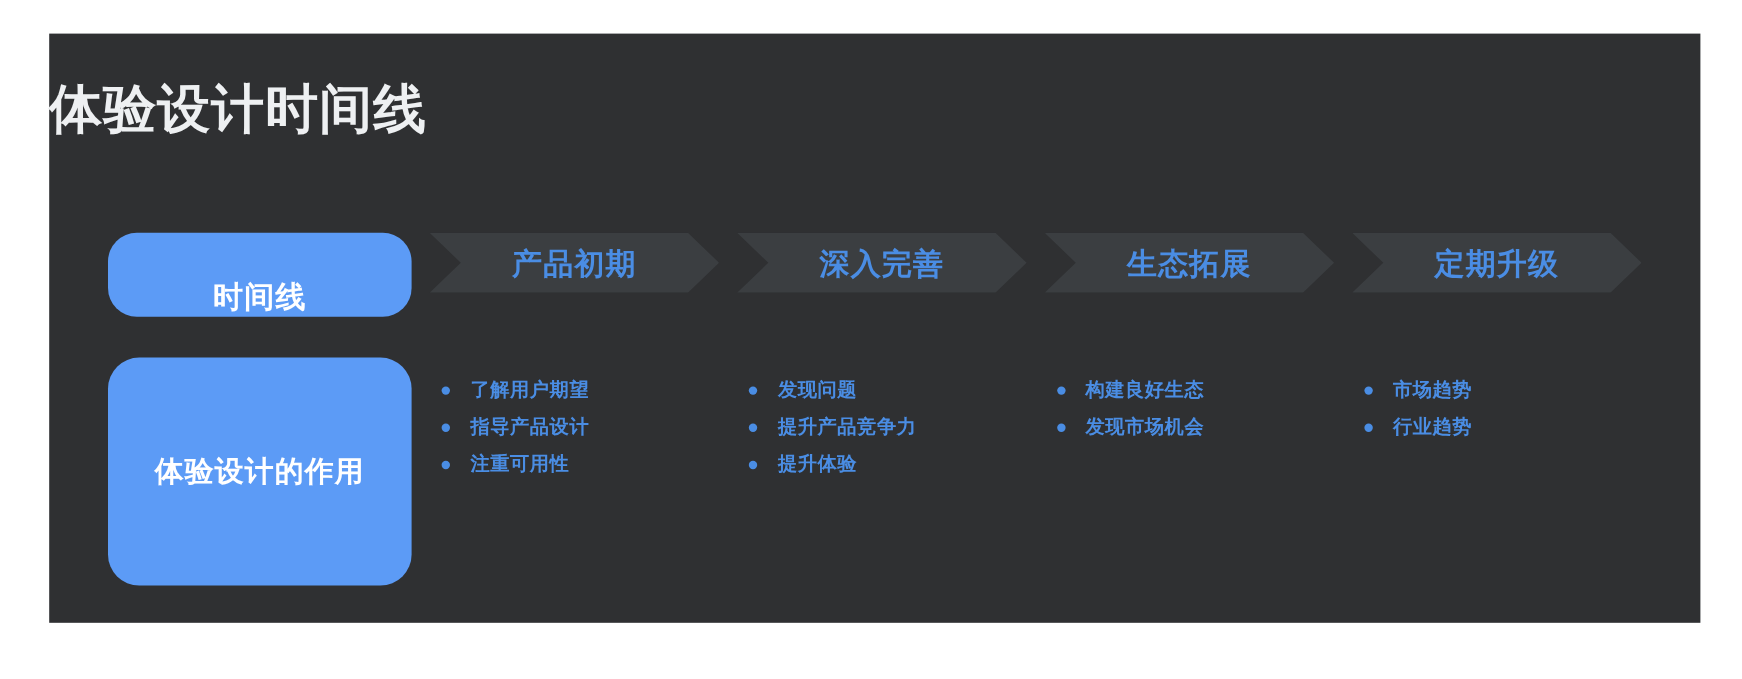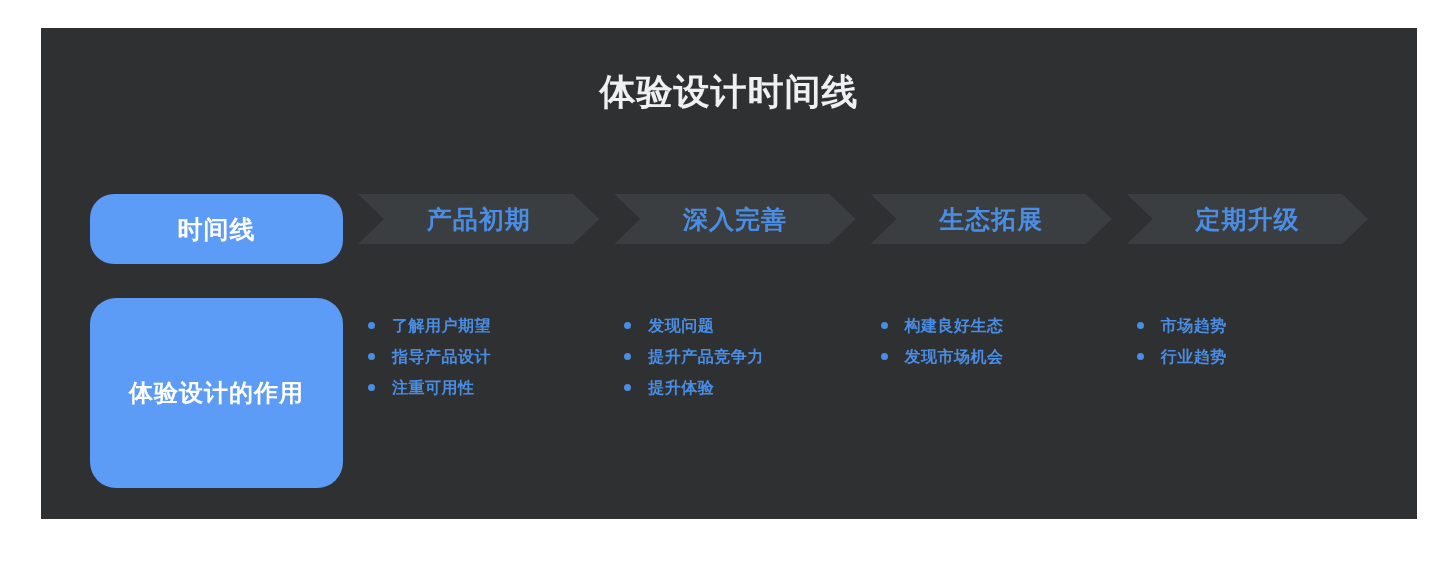--- a/index.html
+++ b/index.html
@@ -11,34 +11,34 @@
     --white:#ffffff;
   }
   *{margin:0;padding:0;box-sizing:border-box;}
   html,body{width:1452px;height:566px;background:#ffffff;
     font-family:"Liberation Sans","DejaVu Sans",sans-serif;}
   .panel{
     position:absolute;left:41px;top:28px;width:1376px;height:491px;
     background:var(--panel-bg);
   }
   .title{
-    padding-top:42px;text-align:center;
-    font-size:36px;font-weight:bold;color:var(--title-text);
+    padding-top:42px;text-align:left;
+    font-size:44px;font-weight:bold;color:var(--title-text);
     letter-spacing:1px;line-height:44px;
   }
   .grid{
     display:grid;
     grid-template-columns:253px repeat(4,1fr);
     column-gap:15px;
     padding:0 49px;
   }
   .stages-row{margin-top:80px;height:70px;}
   .pill{
     height:70px;background:var(--accent-blue);border-radius:24px;
-    display:flex;align-items:center;justify-content:center;
+    display:flex;align-items:flex-end;justify-content:center;
   }
   .pill span{font-size:25px;font-weight:bold;color:var(--white);letter-spacing:1px;}
   .chevron{
     height:50px;background:var(--stage-bg);
     clip-path:polygon(0 0,calc(100% - 26px) 0,100% 50%,calc(100% - 26px) 100%,0 100%,26px 50%);
     display:flex;align-items:center;justify-content:center;
   }
   .chevron span{font-size:25px;font-weight:bold;color:var(--text-blue);letter-spacing:1px;}
   .content-row{margin-top:34px;}
   .role-box{

